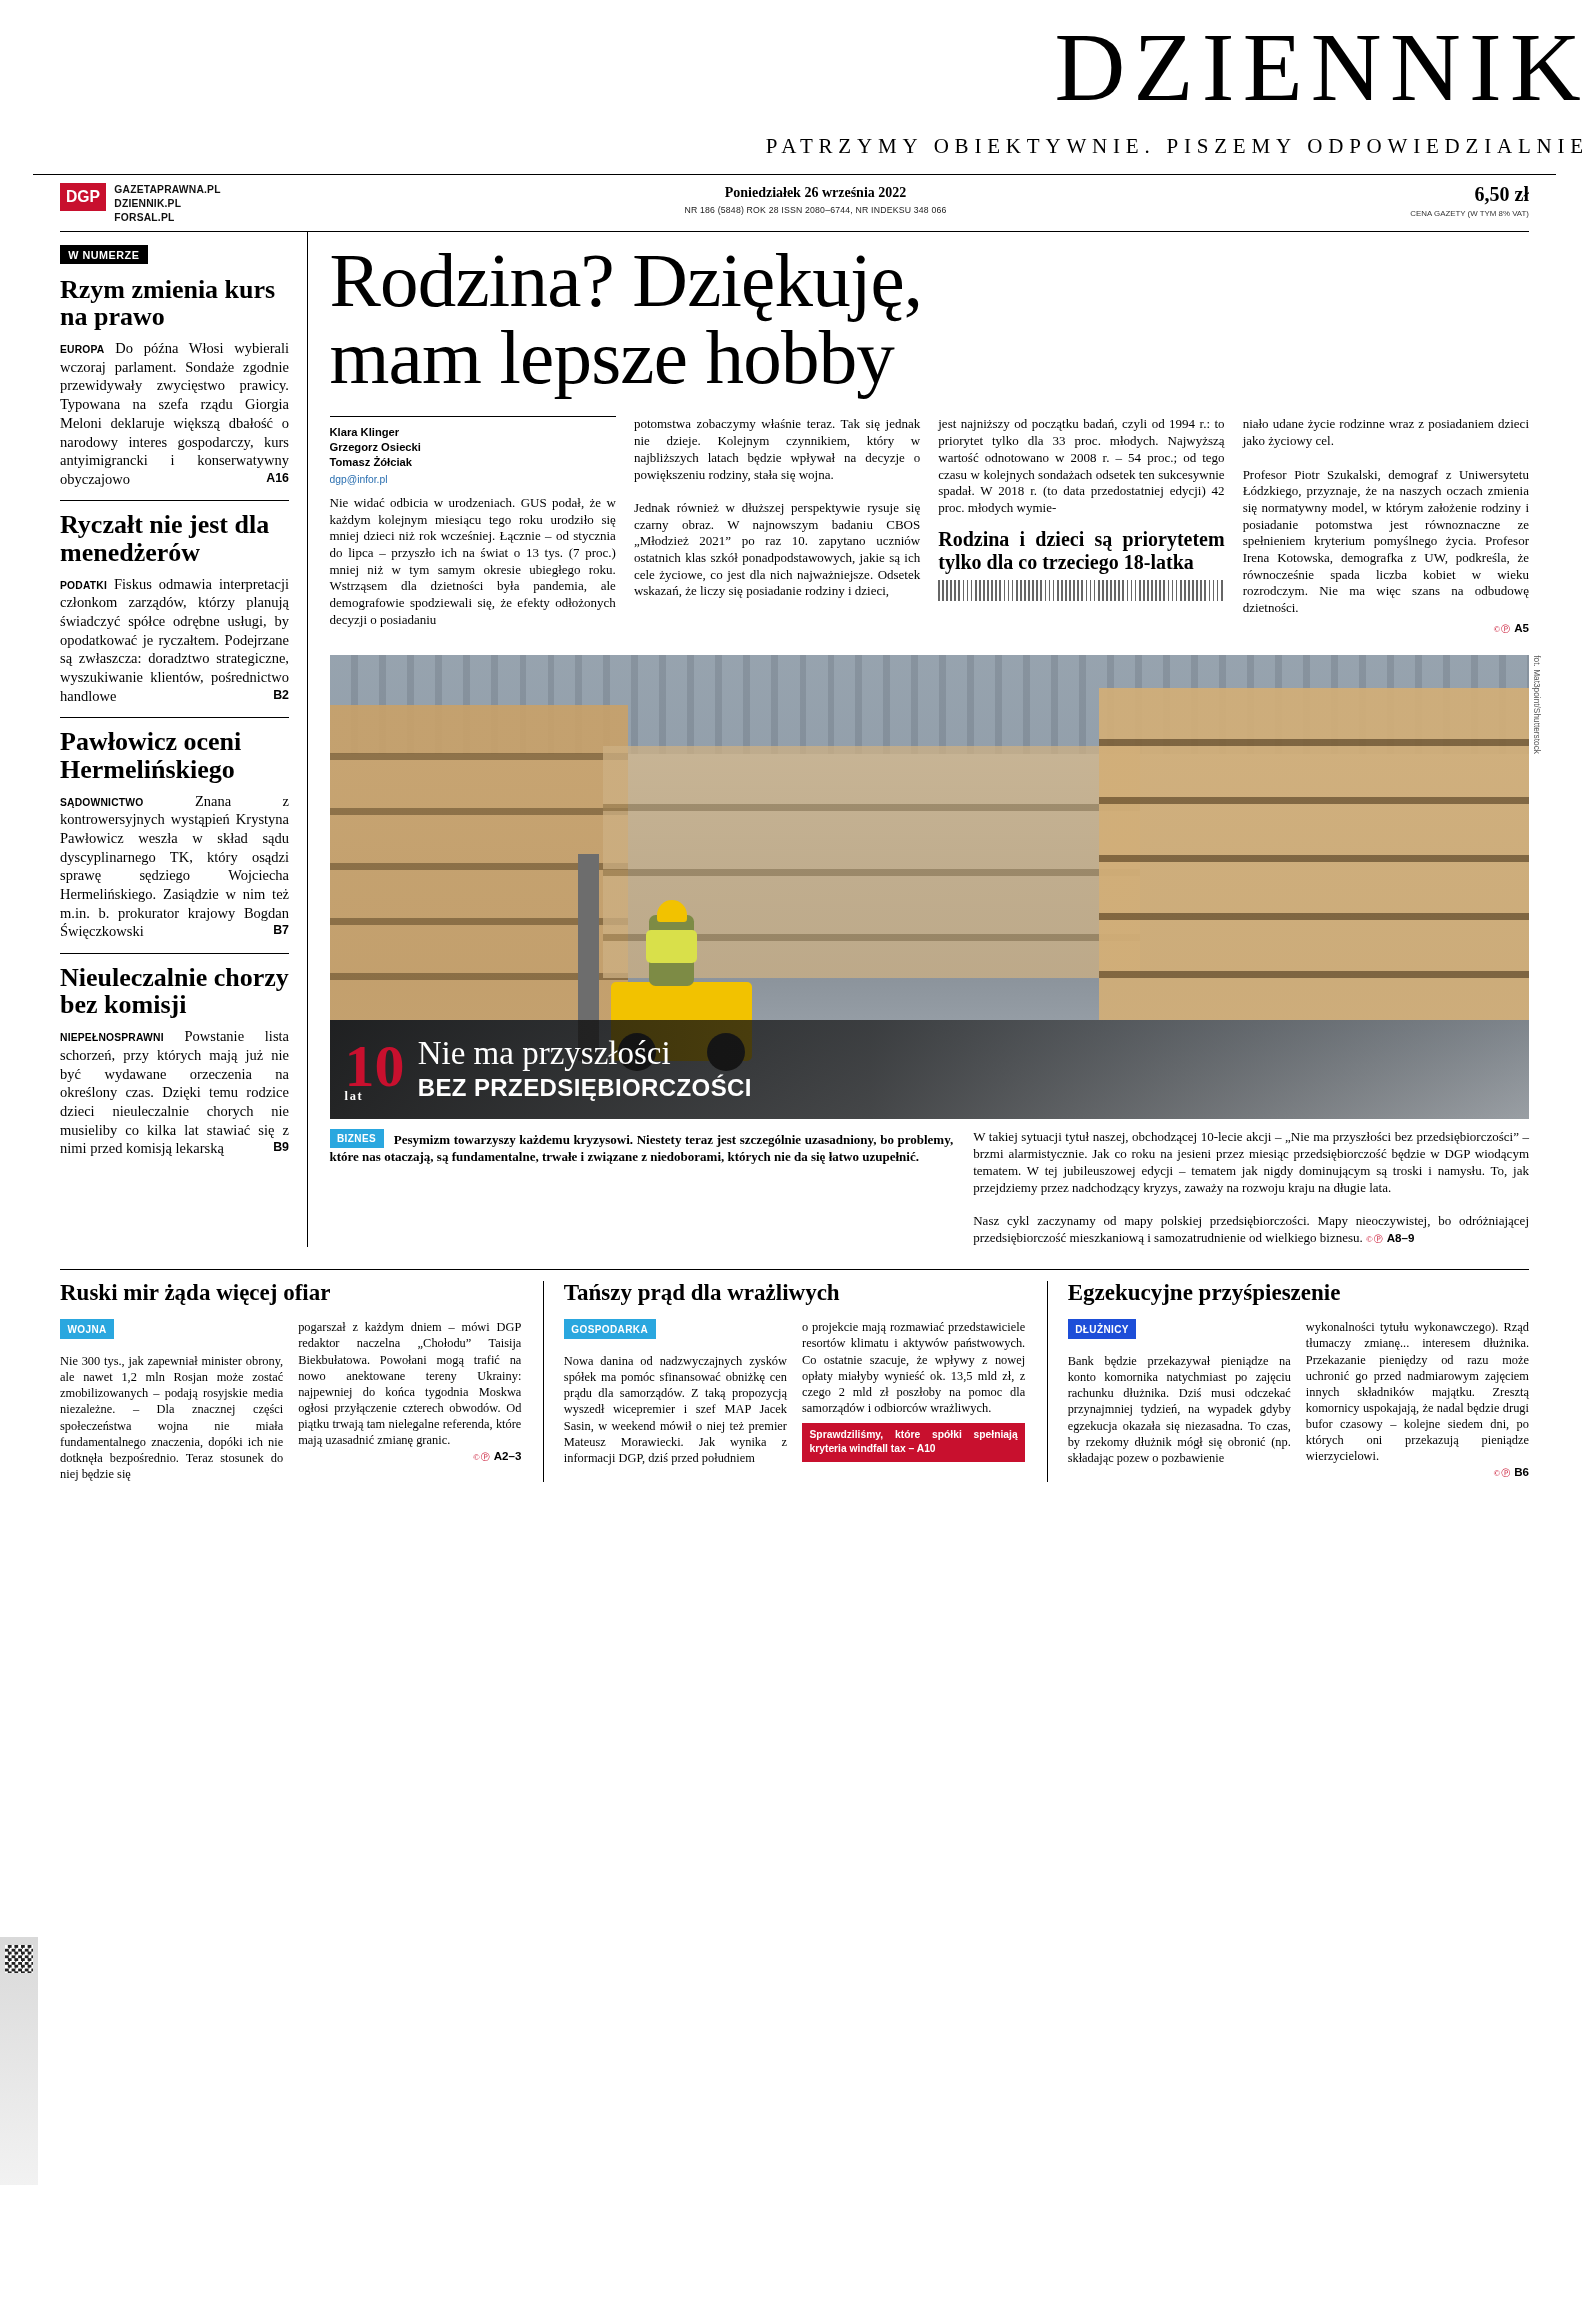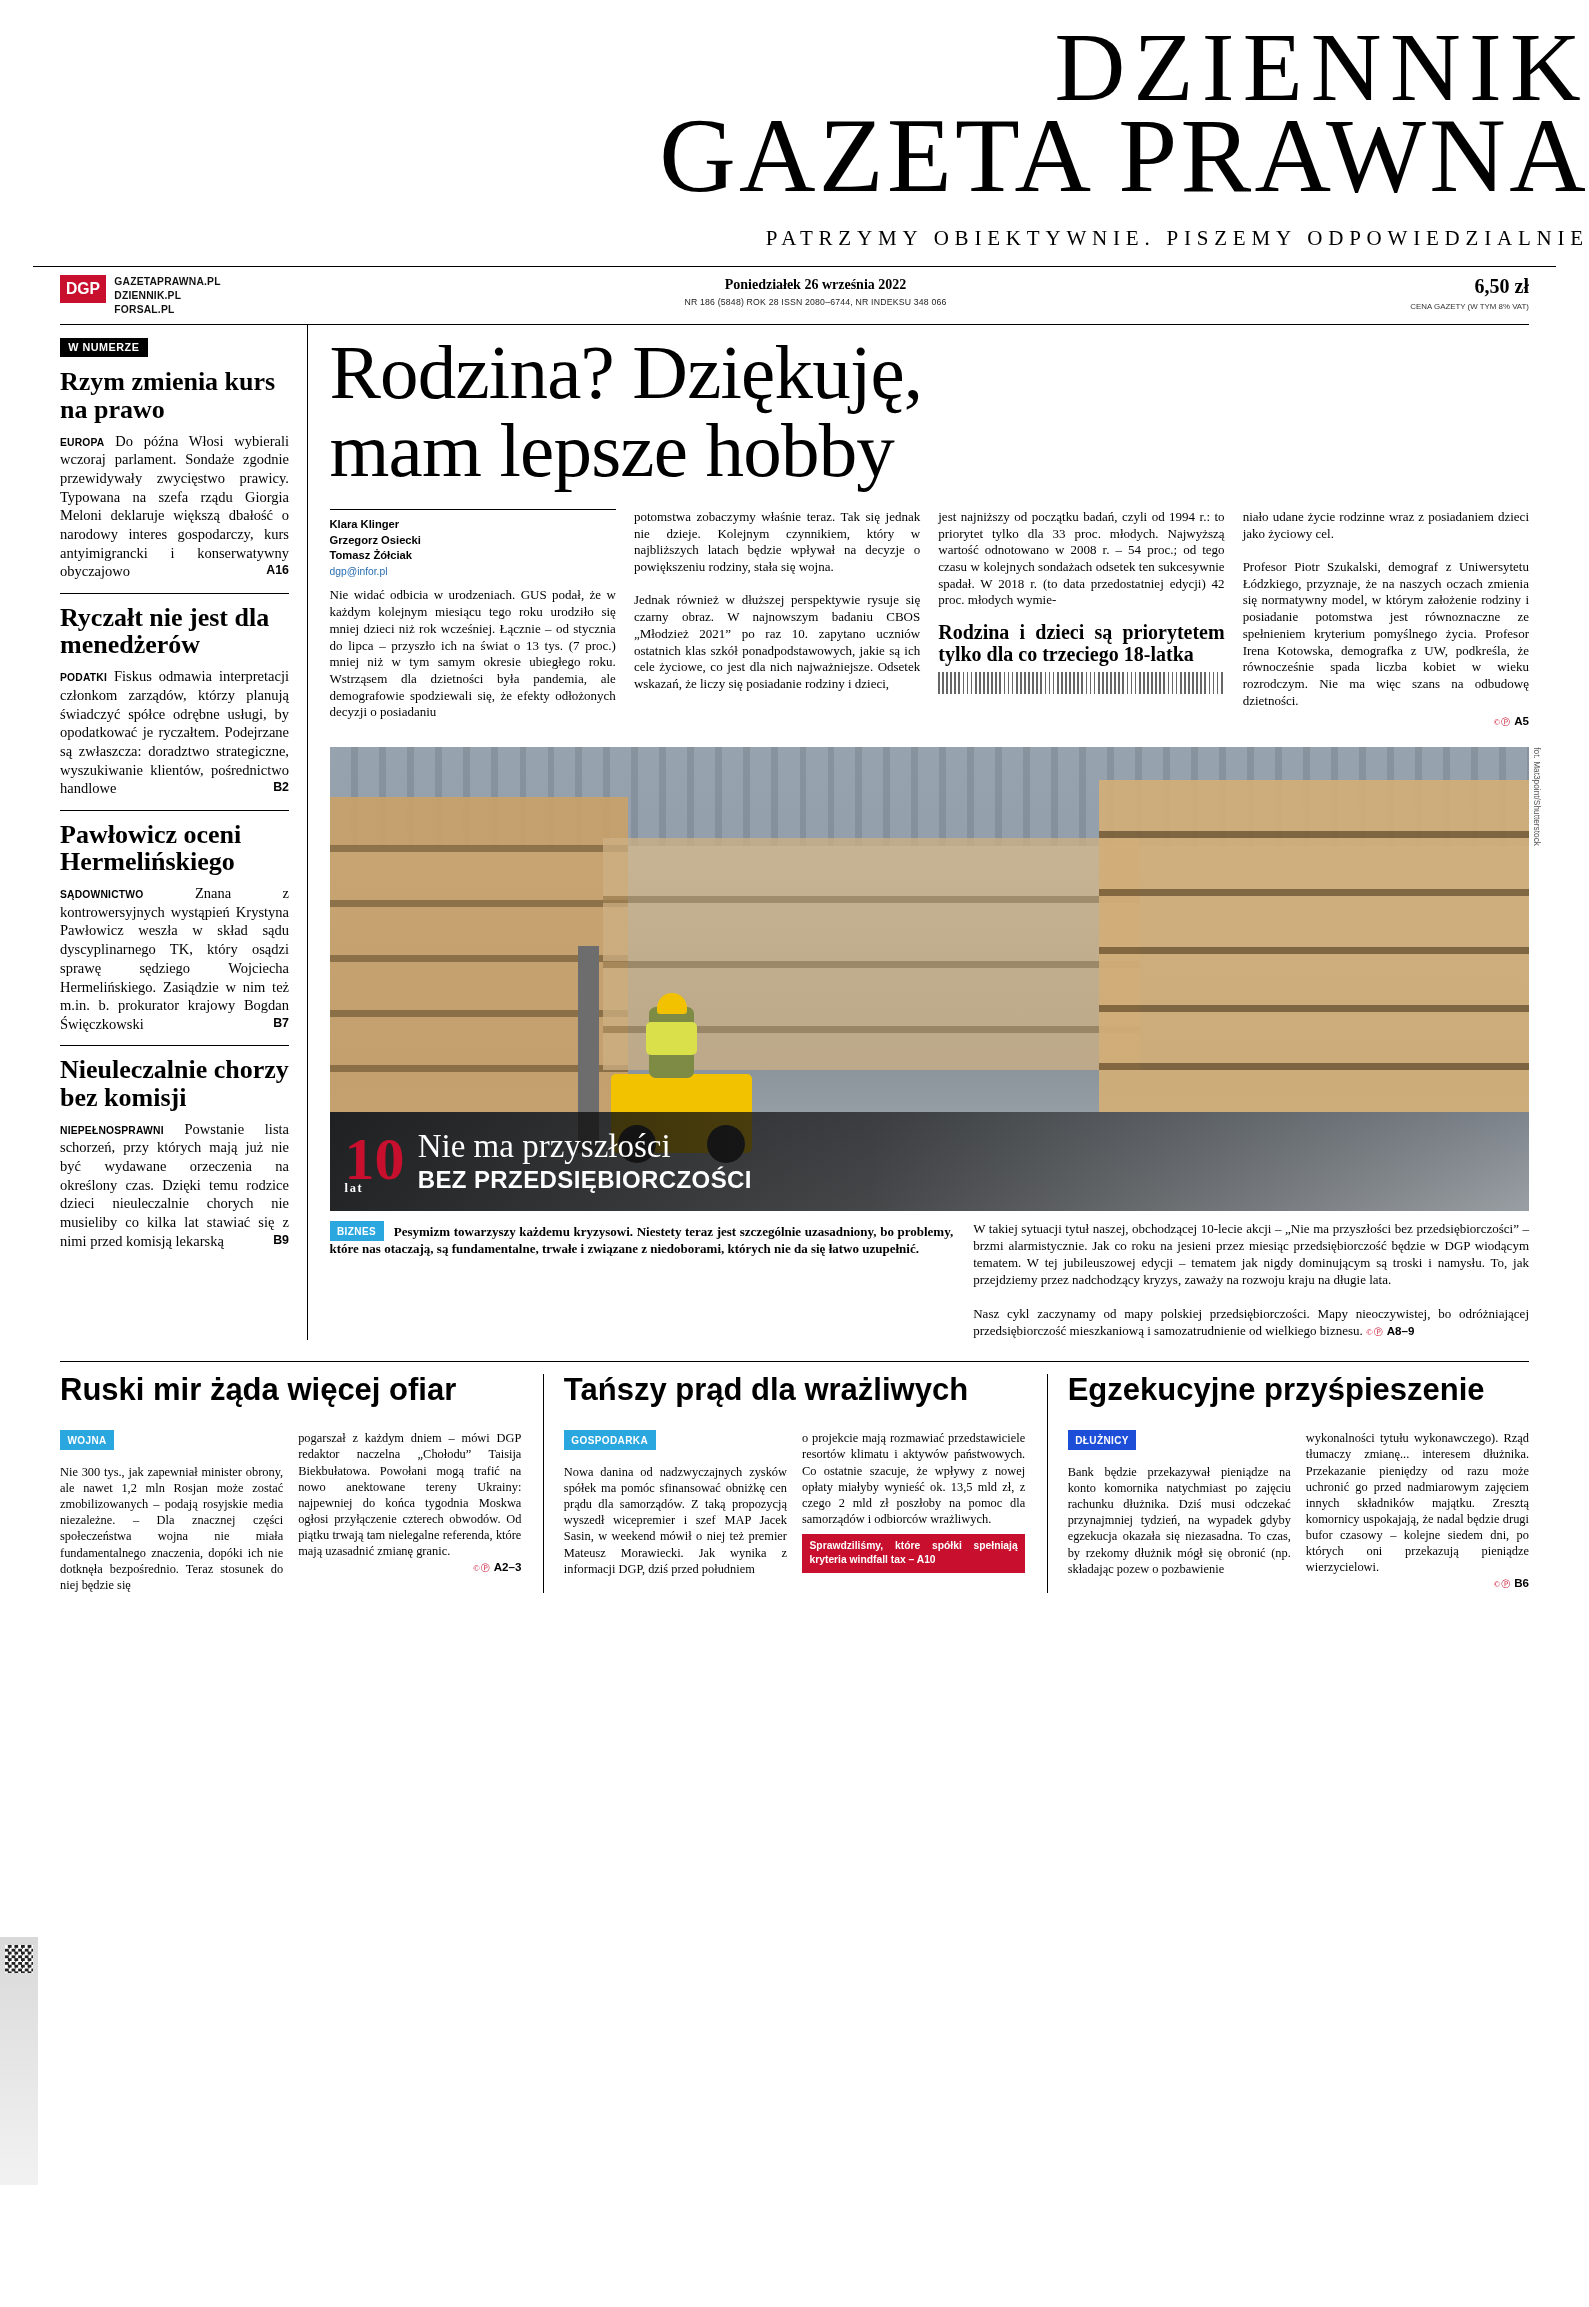--- a/index.html
+++ b/index.html
@@ -100,42 +100,38 @@
   .underphoto{display:flex;gap:20px;margin-top:10px;}
   .up-left{flex:0 0 52%;font-size:13px;line-height:1.3;text-align:justify;}
   .up-right{flex:1;font-size:13px;line-height:1.3;text-align:justify;}
   .tag-biznes{background:#2aa7df;}
 
   
   .bottom-rule{border:0;border-top:1.2px solid #000;margin:21.5px 60px 0 60px;}
   .bottom{display:flex;padding:0 60px;margin-top:11.6px;gap:21.5px;box-sizing:border-box;}
   .bsec{flex:1;display:flex;flex-direction:column;}
   .bsec + .bsec{border-left:0.8px solid #000;padding-left:20px;}
-  .bhead{font-family:Liberation Sans, sans-serif;font-size:31px;line-height:1.05;font-weight:700;margin-bottom:24px;}
+  .bhead{font-family:Liberation Serif, serif;font-size:23px;line-height:1.05;font-weight:700;margin-bottom:14px;}
   .bcols{display:flex;gap:15px;}
   .bcol{flex:1;font-size:12.4px;line-height:1.3;text-align:justify;}
   .tag-red{background:#1d4ed8;}
   .promo{background:#c8102e;color:#fff;font-family:"Liberation Sans",sans-serif;font-size:10.3px;
      line-height:1.35;padding:5.8px 7.5px;margin-top:6.6px;font-weight:700;}
   .leftmark{position:absolute;left:0;top:1937px;width:38px;height:248px;
      background:linear-gradient(180deg,#d9d9d9,#f2f2f2);}
   .leftmark .qr{position:absolute;left:5px;top:8.3px;width:28px;height:28px;
      background:repeating-conic-gradient(#222 0% 25%, #fff 0% 50%) 0 0/6.6px 6.6px;}
 </style>
 </head>
 <body>
 
 <div class="page">
 
   <div class="masthead">
     <div class="mast-line mast-1">DZIENNIK</div>
-    <div class="mast-line mast-2">
-      <span class="globe"></span>
-      <span>GAZETA PRAWNA</span>
-    </div>
     <div class="tagline">PATRZYMY OBIEKTYWNIE. PISZEMY ODPOWIEDZIALNIE</div>
     <hr class="mast-rule">
   </div>
 
   <div class="infobar">
     <div class="dgp-logo">DGP</div>
     <div class="sites" style="white-space:pre-line">GAZETAPRAWNA.PL
 DZIENNIK.PL
 FORSAL.PL</div>
     <div class="dateblock">

